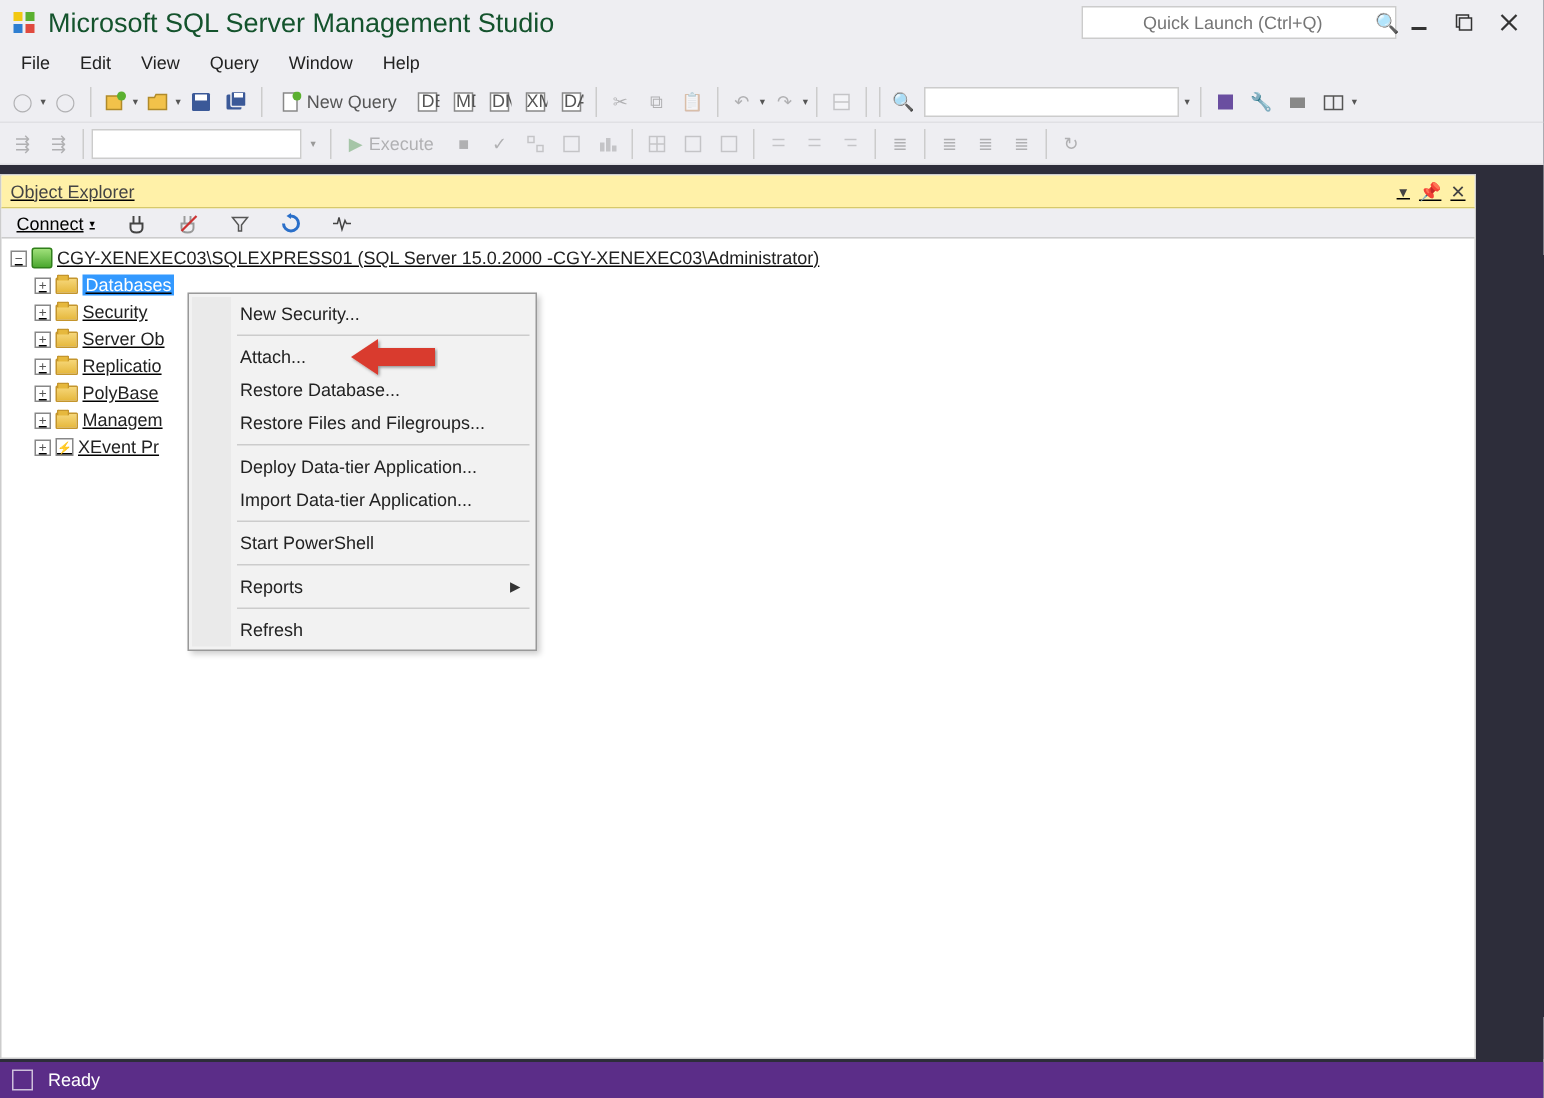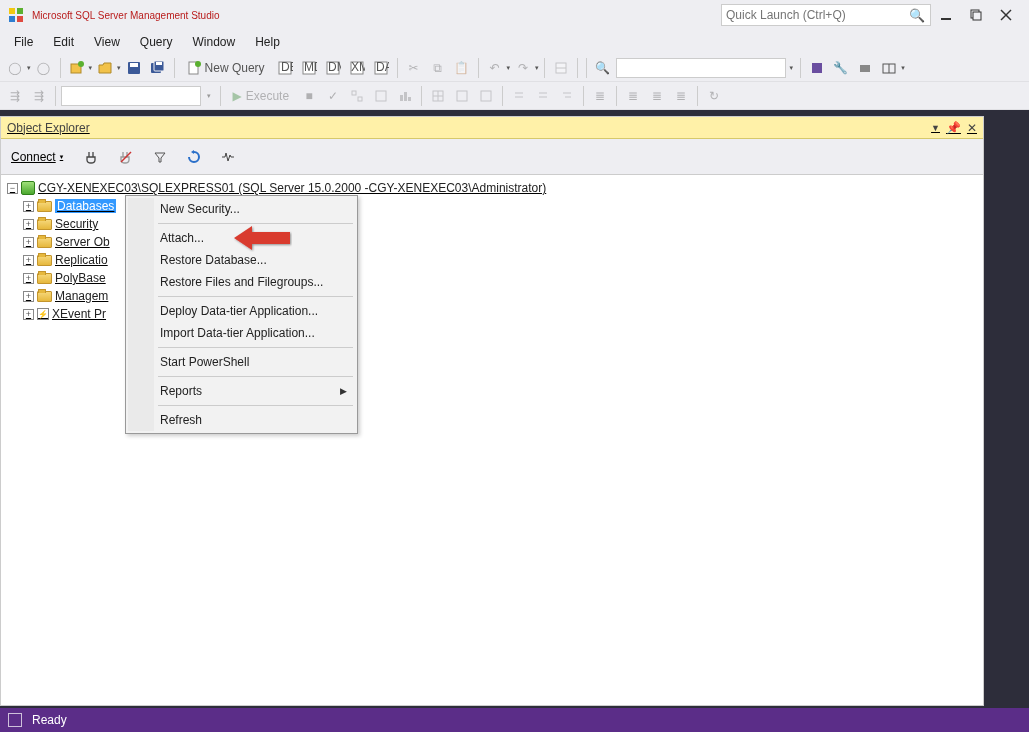--- a/index.html
+++ b/index.html
@@ -1,24 +1,24 @@
 <!DOCTYPE html>
 <html><head>
 <meta charset="utf-8">
 <style>
 * { box-sizing: border-box; margin: 0; padding: 0; font-family: "Segoe UI", Tahoma, sans-serif; font-size: 12px; }
 body { background: #2d2d3a; width: 1029px; height: 732px; position: relative; overflow: hidden; }
 
 
 .titlebar { background: #eeeef2; height: 30px; display: flex; align-items: center; padding: 0 8px; }
 .titlebar .app-icon { width: 16px; height: 16px; margin-right: 8px; }
-.titlebar .title { color: #b91c1c; font-size: 10px; flex: 0 0 auto; }
+.titlebar .title { color: #14532d; font-size: 18px; flex: 0 0 auto; }
 .titlebar .spacer { flex: 1; }
 .quick-launch { background: #fff; border: 1px solid #ccc; height: 22px; width: 210px; display: flex; align-items: center; padding: 0 4px; color: #888; }
-.quick-launch input { border: none; outline: none; flex: 1; font-size: 12px; background: transparent; color: #0369a1; }
+.quick-launch input { border: none; outline: none; flex: 1; font-size: 12px; background: transparent; color: #0369a1; margin-left: 36px; }
 .win-btn { width: 30px; height: 30px; display: flex; align-items: center; justify-content: center; color: #333; font-size: 14px; cursor: default; }
 
 
 .menubar { background: #eeeef2; height: 24px; display: flex; align-items: center; padding: 0 4px; }
 .menubar .menu-item { padding: 4px 10px; color: #222; cursor: default; }
 
 
 .toolbar { background: #eeeef2; height: 28px; display: flex; align-items: center; padding: 0 4px; gap: 2px; border-bottom: 1px solid #e0e0e4; }
 .tool-btn { width: 22px; height: 22px; display: flex; align-items: center; justify-content: center; color: #555; border: 1px solid transparent; cursor: default; }
 .tool-btn.disabled { opacity: 0.4; }
@@ -29,21 +29,21 @@
 .db-combo { width: 140px; height: 20px; border: 1px solid #ccc; background: #fff; }
 .search-combo { width: 170px; height: 20px; border: 1px solid #ccc; background: #fff; }
 
 
 .dark-strip { background: #2d2d3a; height: 6px; }
 
 
 .panel { background: #fff; border: 1px solid #ccc; margin: 0; position: relative; height: 590px; }
 .panel-header { background: #fff1a8; height: 22px; display: flex; align-items: center; padding: 0 6px; color: #444; font-size: 12px; justify-content: space-between; border-bottom: 1px solid #d6c96b; }
 .panel-header .right { display: flex; gap: 6px; align-items: center; }
-.panel-toolbar { background: #eeeef2; height: 36px; display: flex; align-items: center; padding: 0 4px; gap: 12px; border-bottom: 1px solid #ccc; }
+.panel-toolbar { background: #eeeef2; height: 20px; display: flex; align-items: center; padding: 0 4px; gap: 12px; border-bottom: 1px solid #ccc; }
 .connect-btn { padding: 2px 6px; display: flex; align-items: center; gap: 2px; cursor: default; }
 
 
 .tree { padding: 4px 6px; color: #222; user-select: none; }
 .tree-row { display: flex; align-items: center; height: 18px; gap: 3px; }
 .expander { width: 11px; height: 11px; border: 1px solid #888; display: flex; align-items: center; justify-content: center; font-size: 9px; line-height: 1; color: #555; background: #fff; cursor: default; }
 .folder { background: linear-gradient(#f6d77a,#e6b83d); border: 1px solid #c4952c; border-radius: 1px; width: 15px; height: 11px; position: relative; }
 .folder::before { content: ""; position: absolute; top: -3px; left: 0; width: 6px; height: 3px; background: #e6b83d; border: 1px solid #c4952c; border-bottom: none; border-radius: 1px 1px 0 0; }
 .server-icon { width: 14px; height: 14px; background: linear-gradient(#9fe07a,#4ba82f); border-radius: 2px; border: 1px solid #2f7f1a; }
 .xe-icon { width: 12px; height: 12px; border: 1px solid #888; background: #fff; font-size: 8px; display: flex; align-items: center; justify-content: center; }

